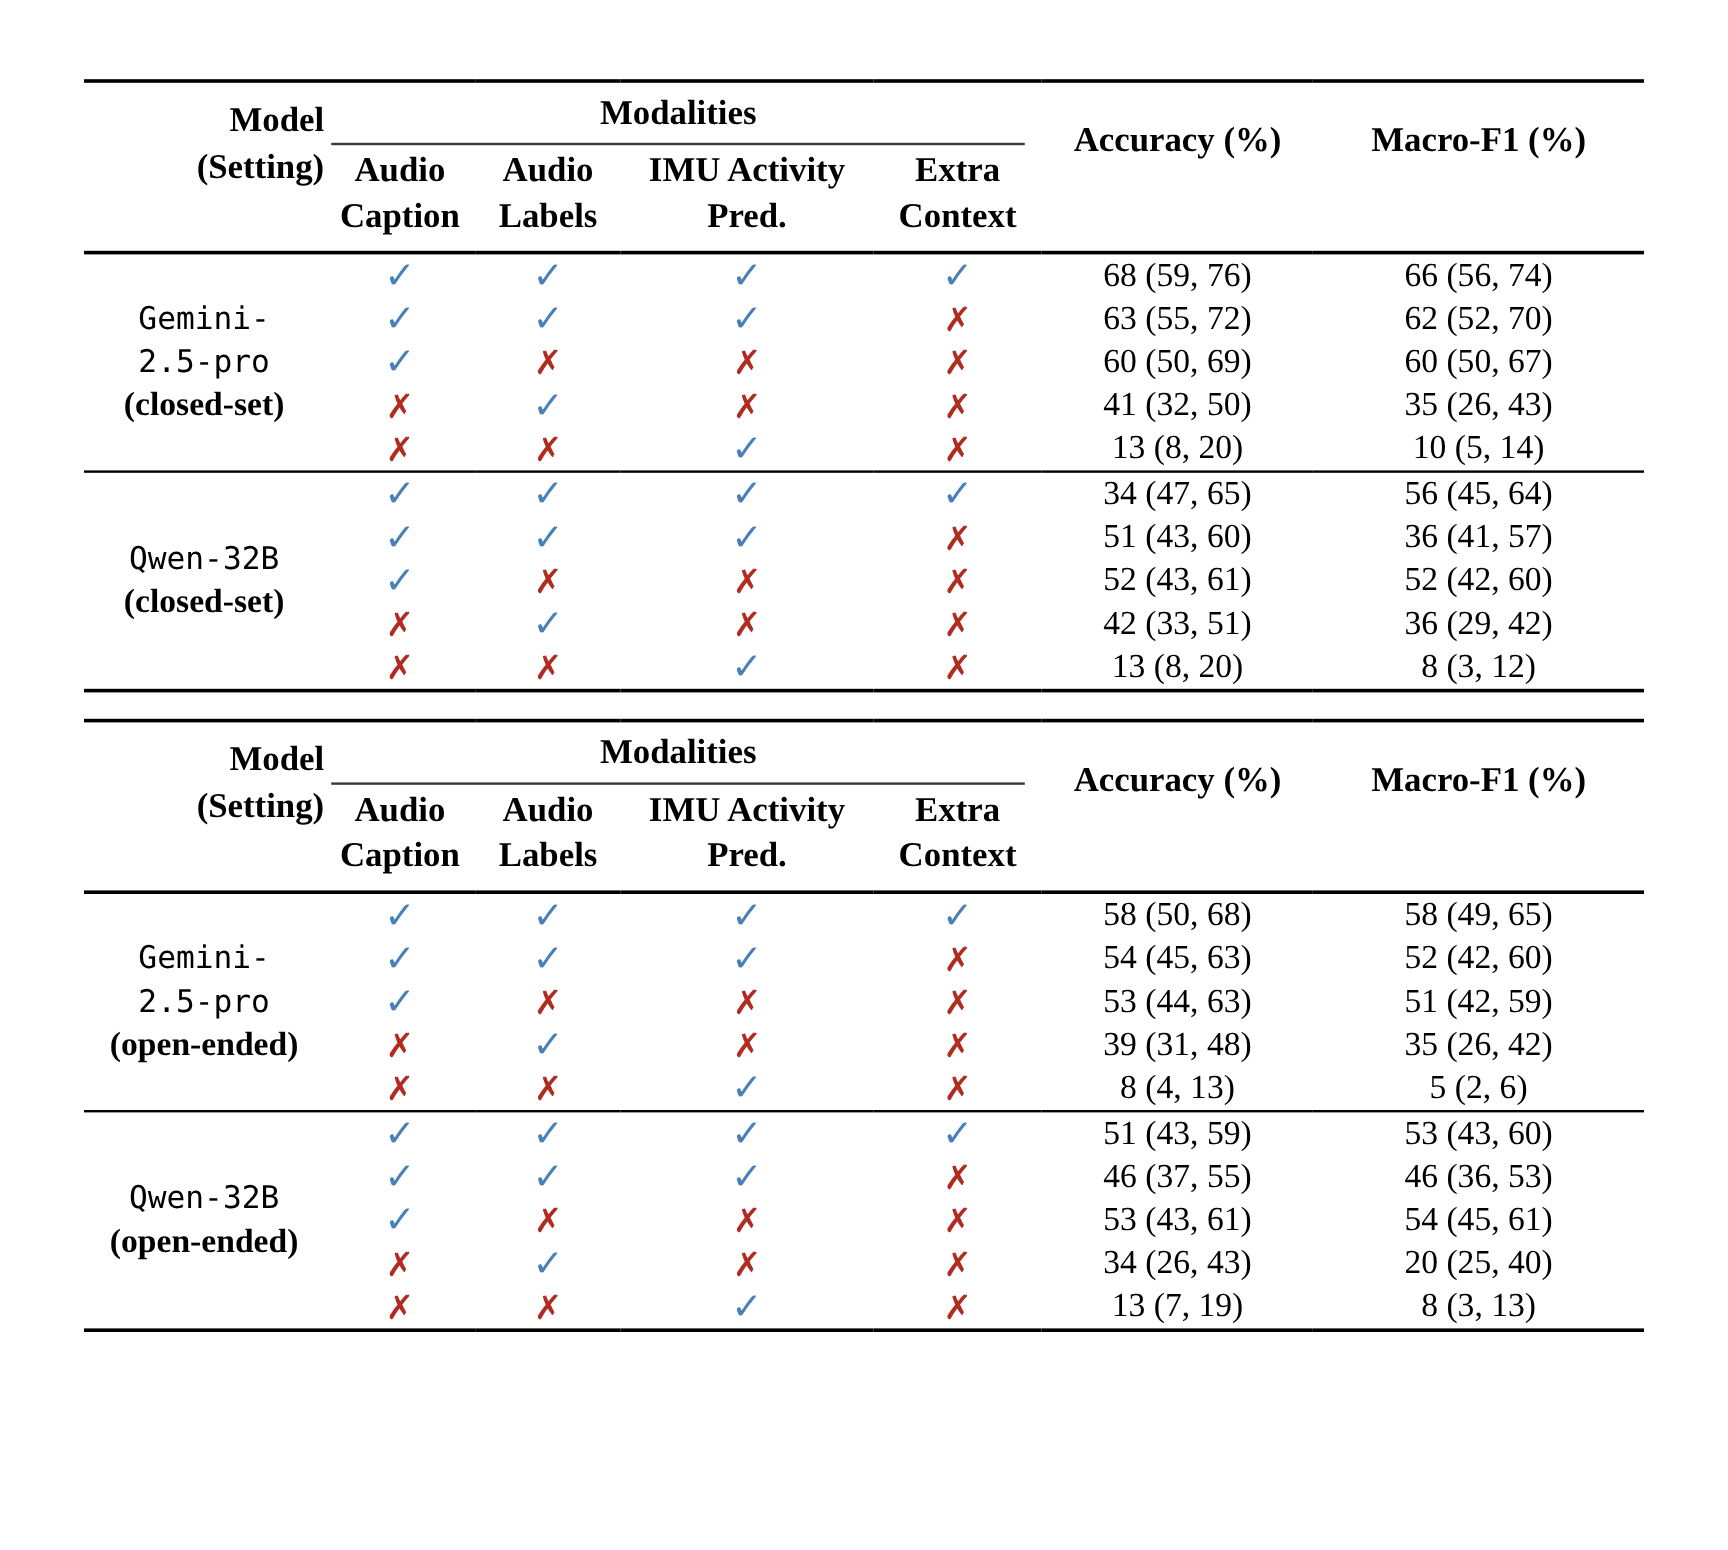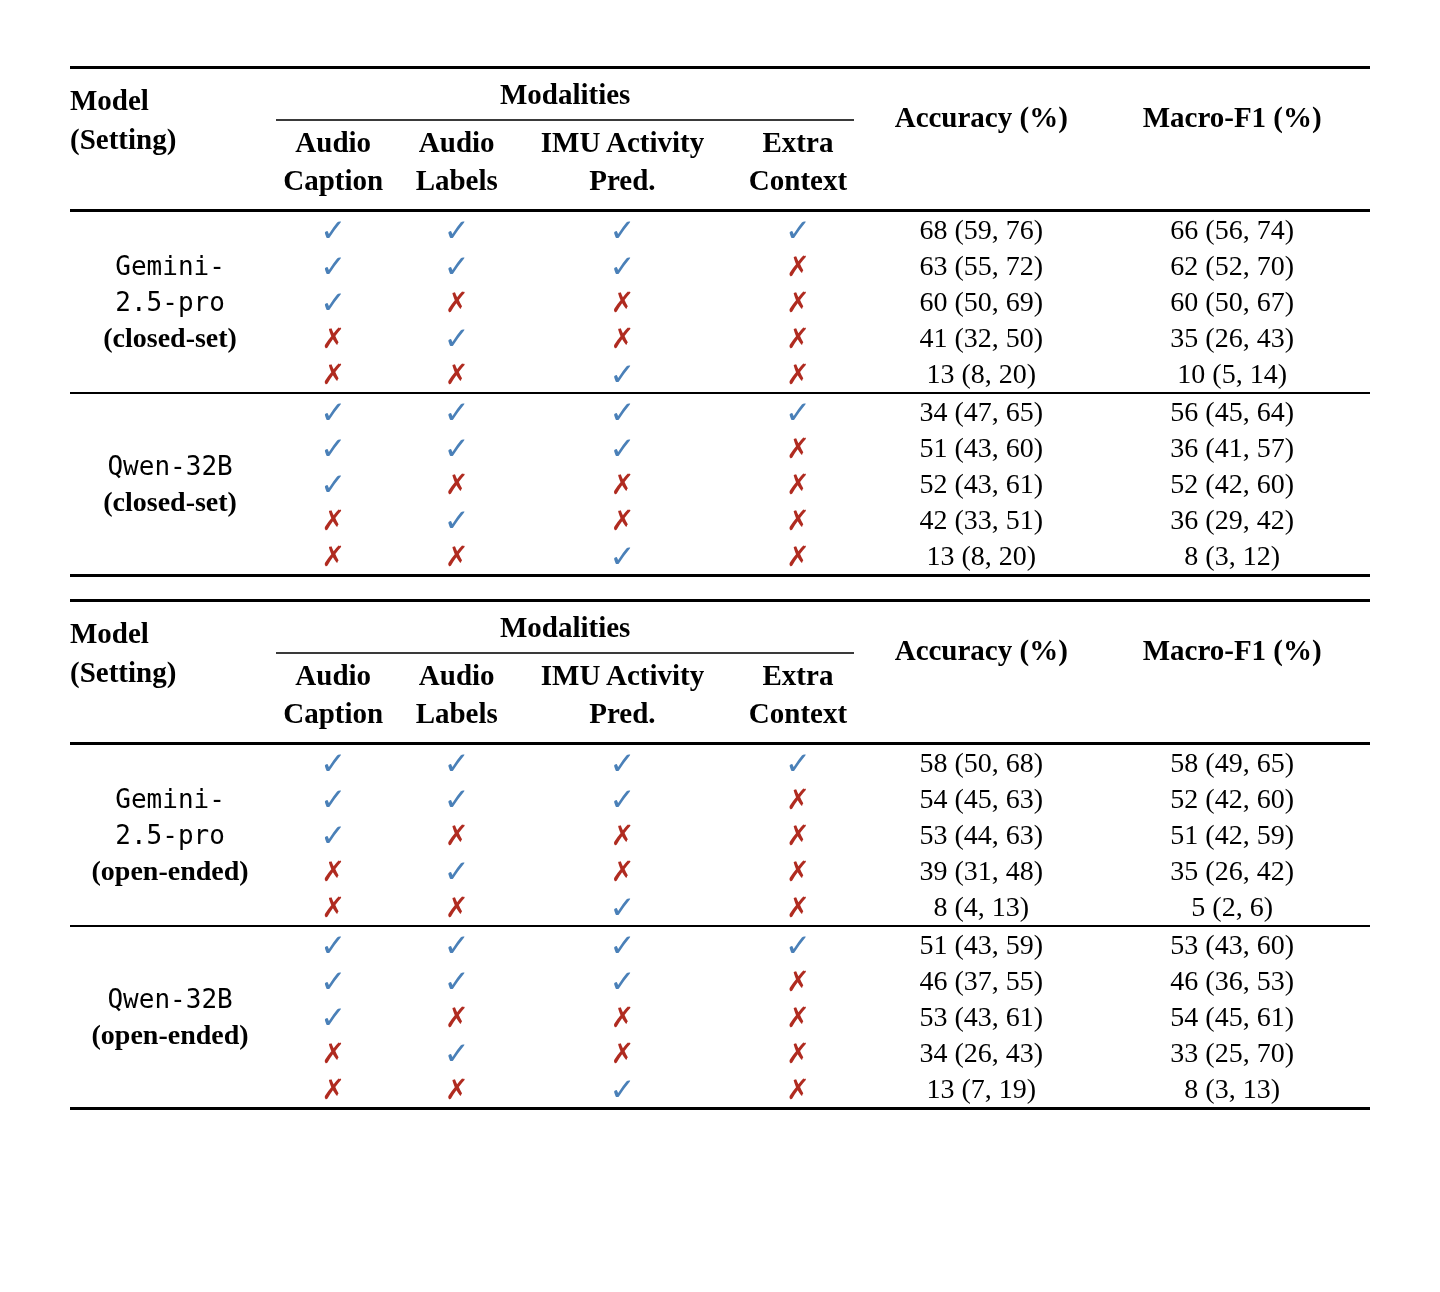--- a/index.html
+++ b/index.html
@@ -6,21 +6,21 @@
   body{width:1440px;height:1292px;overflow:hidden;font-family:"Liberation Serif",serif;color:#000;}
   .page{padding-top:44px;}
   .caption{font-size:30px;line-height:38px;margin:0 40px 0 55px;white-space:nowrap;}
   .caption .cap-label{margin-right:14px;}
   .caption.second{margin-top:74px;}
   table.results{width:1300px;margin:22px auto 0 auto;border-collapse:collapse;table-layout:fixed;
     border-top:3px solid #000;border-bottom:3px solid #000;}
   col.c-model{width:15.4%;} col.c-f1{width:9.7%;} col.c-f2{width:9.3%;}
   col.c-f3{width:16.2%;} col.c-f4{width:10.8%;} col.c-acc{width:17.4%;} col.c-mf1{width:21.2%;}
   thead th{font-weight:bold;padding:0;}
-  .model-h{font-size:29px;text-align:left;vertical-align:top;padding-top:12px;line-height:39px;border-bottom:3px solid #000;}
+  .model-h{font-size:29px;text-align:right;vertical-align:top;padding-top:12px;line-height:39px;border-bottom:3px solid #000;}
   .modal-h{vertical-align:top;padding-top:6px;}
   .modal-inner{font-size:29px;text-align:center;line-height:38px;padding-bottom:6px;margin:0 14px 0 6px;border-bottom:2px solid #3a3a3a;}
   .metric-h{font-size:29px;text-align:center;vertical-align:top;padding-top:32px;border-bottom:3px solid #000;}
   tr.subhead th{font-size:29px;text-align:center;vertical-align:top;line-height:38px;padding:2px 0 10px 0;border-bottom:3px solid #000;}
   tbody td,tbody th{height:35px;text-align:center;vertical-align:middle;padding:0;}
   tr.group-start td,tr.group-start th{border-top:2px solid #000;}
   .num-cell{font-size:28px;}
   .flag-cell span{font-family:"DejaVu Sans",sans-serif;display:inline-block;}
   .flag-cell .check{font-size:31px;color:#4a80b8;}
   .flag-cell .cross{font-size:28px;font-weight:bold;color:#b02b20;}
@@ -283,21 +283,21 @@
           <td class="flag-cell"><span class="cross" style="color: rgb(176, 43, 32);">✗</span></td>
           <td class="num-cell">53 (43, 61)</td>
           <td class="num-cell">54 (45, 61)</td>
         </tr>
         <tr>
           <td class="flag-cell"><span class="cross" style="color: rgb(176, 43, 32);">✗</span></td>
           <td class="flag-cell"><span class="check" style="color: rgb(74, 128, 184);">✓</span></td>
           <td class="flag-cell"><span class="cross" style="color: rgb(176, 43, 32);">✗</span></td>
           <td class="flag-cell"><span class="cross" style="color: rgb(176, 43, 32);">✗</span></td>
           <td class="num-cell">34 (26, 43)</td>
-          <td class="num-cell">33 (25, 70)</td>
+          <td class="num-cell">20 (25, 40)</td>
         </tr>
         <tr>
           <td class="flag-cell"><span class="cross" style="color: rgb(176, 43, 32);">✗</span></td>
           <td class="flag-cell"><span class="cross" style="color: rgb(176, 43, 32);">✗</span></td>
           <td class="flag-cell"><span class="check" style="color: rgb(74, 128, 184);">✓</span></td>
           <td class="flag-cell"><span class="cross" style="color: rgb(176, 43, 32);">✗</span></td>
           <td class="num-cell">13 (7, 19)</td>
           <td class="num-cell">8 (3, 13)</td>
         </tr>
       </tbody>

